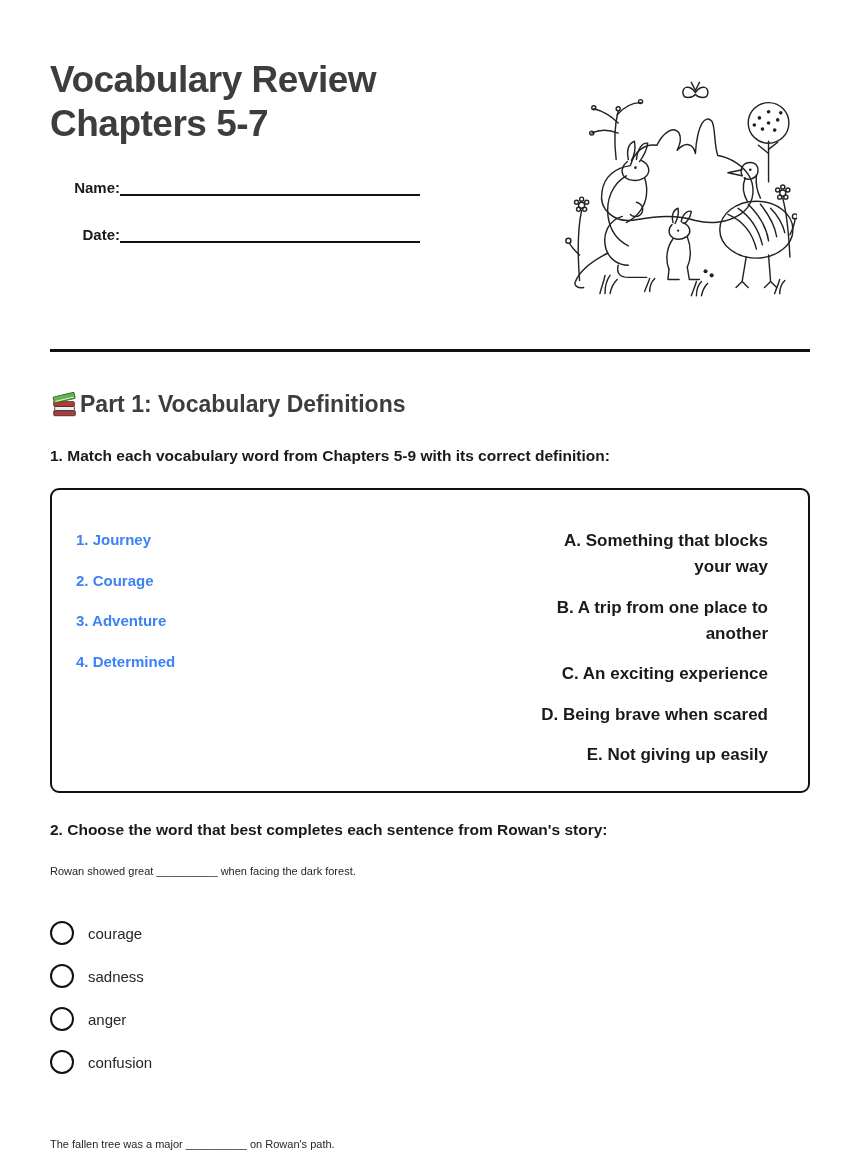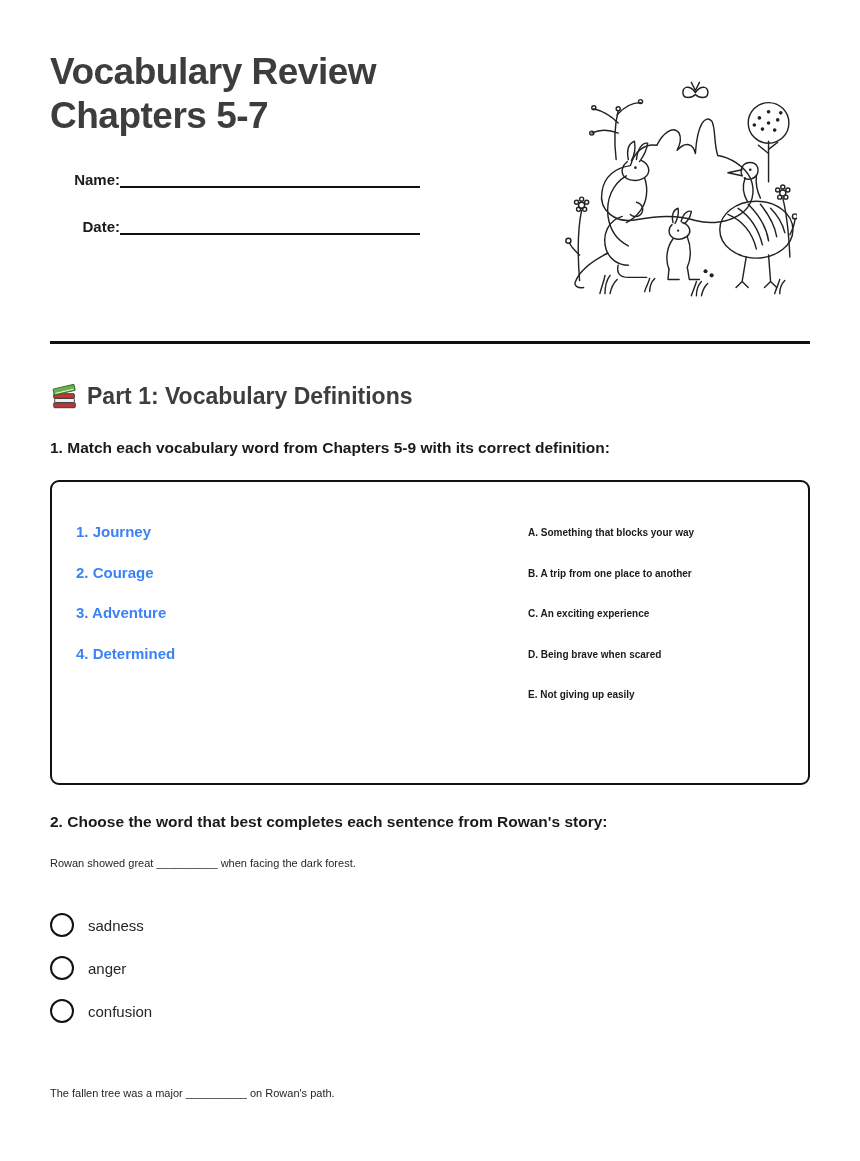--- a/index.html
+++ b/index.html
@@ -4,21 +4,21 @@
 <style>
   html, body { margin: 0; padding: 0; }
   body {
     width: 860px; height: 1161px;
     background: #ffffff;
     font-family: "Liberation Sans", sans-serif;
     color: #1a1a1a;
     position: relative;
     overflow: hidden;
   }
-  .page { padding: 0 50px; position: relative; }
+  .page { padding: 8px 50px; position: relative; }
 
   
   .title {
     margin: 0; padding-top: 50px;
     font-size: 37px; line-height: 44px;
     font-weight: bold; color: #3d3d3d;
     letter-spacing: -0.5px;
   }
   .title span { display: block; }
 
@@ -34,21 +34,21 @@
     width: 254px; height: 262px;
   }
   .illustration svg { width: 100%; height: 100%; }
 
   
   .divider { border: none; border-top: 3px solid #111; margin: 0; margin-top: 106px; }
 
   
   .section-heading {
     margin-top: 37px;
-    display: flex; align-items: center; gap: 7px;
+    display: flex; align-items: center; gap: 0;
     font-size: 23px; font-weight: bold; color: #3d3d3d;
   }
   .books-icon { width: 30px; height: 30px; flex: 0 0 auto; }
 
   .question {
     margin-top: 28px;
     font-size: 15.5px; font-weight: bold; color: #1a1a1a;
   }
 
   
@@ -59,22 +59,22 @@
     padding: 38px 40px 0 24px;
     display: flex;
   }
   .match-words { flex: 1 1 auto; }
   .match-defs { width: 240px; flex: 0 0 auto; }
   .match-word {
     font-size: 15px; font-weight: bold; line-height: 23px;
     margin-bottom: 17.5px; color: #3b82f6;
   }
   .match-def {
-    font-size: 10px; font-weight: bold; line-height: 26px;
-    margin-bottom: 14.5px; color: #1a1a1a;
+    font-size: 17px; font-weight: bold; line-height: 26px;
+    margin-bottom: 14.5px; color: #1a1a1a; text-align: right;
   }
 
   .sentence {
     margin-top: 26px;
     font-size: 11px; font-weight: normal; color: #262626;
   }
 
   
   .options { margin-top: 44px; }
   .option-row { display: flex; align-items: center; margin-bottom: 19px; height: 24px; cursor: pointer; }
@@ -237,20 +237,24 @@
     </div>
   </div>
 
   <div class="question">2. Choose the word that best completes each sentence from Rowan's story:</div>
 
   <div class="sentence">Rowan showed great __________ when facing the dark forest.</div>
 
   <div class="options">
     <div class="option-row">
       <div class="radio"></div>
+      <div class="option-label">courage</div>
+    </div>
+    <div class="option-row">
+      <div class="radio"></div>
       <div class="option-label">sadness</div>
     </div>
     <div class="option-row">
       <div class="radio"></div>
       <div class="option-label">anger</div>
     </div>
     <div class="option-row">
       <div class="radio"></div>
       <div class="option-label">confusion</div>
     </div>

